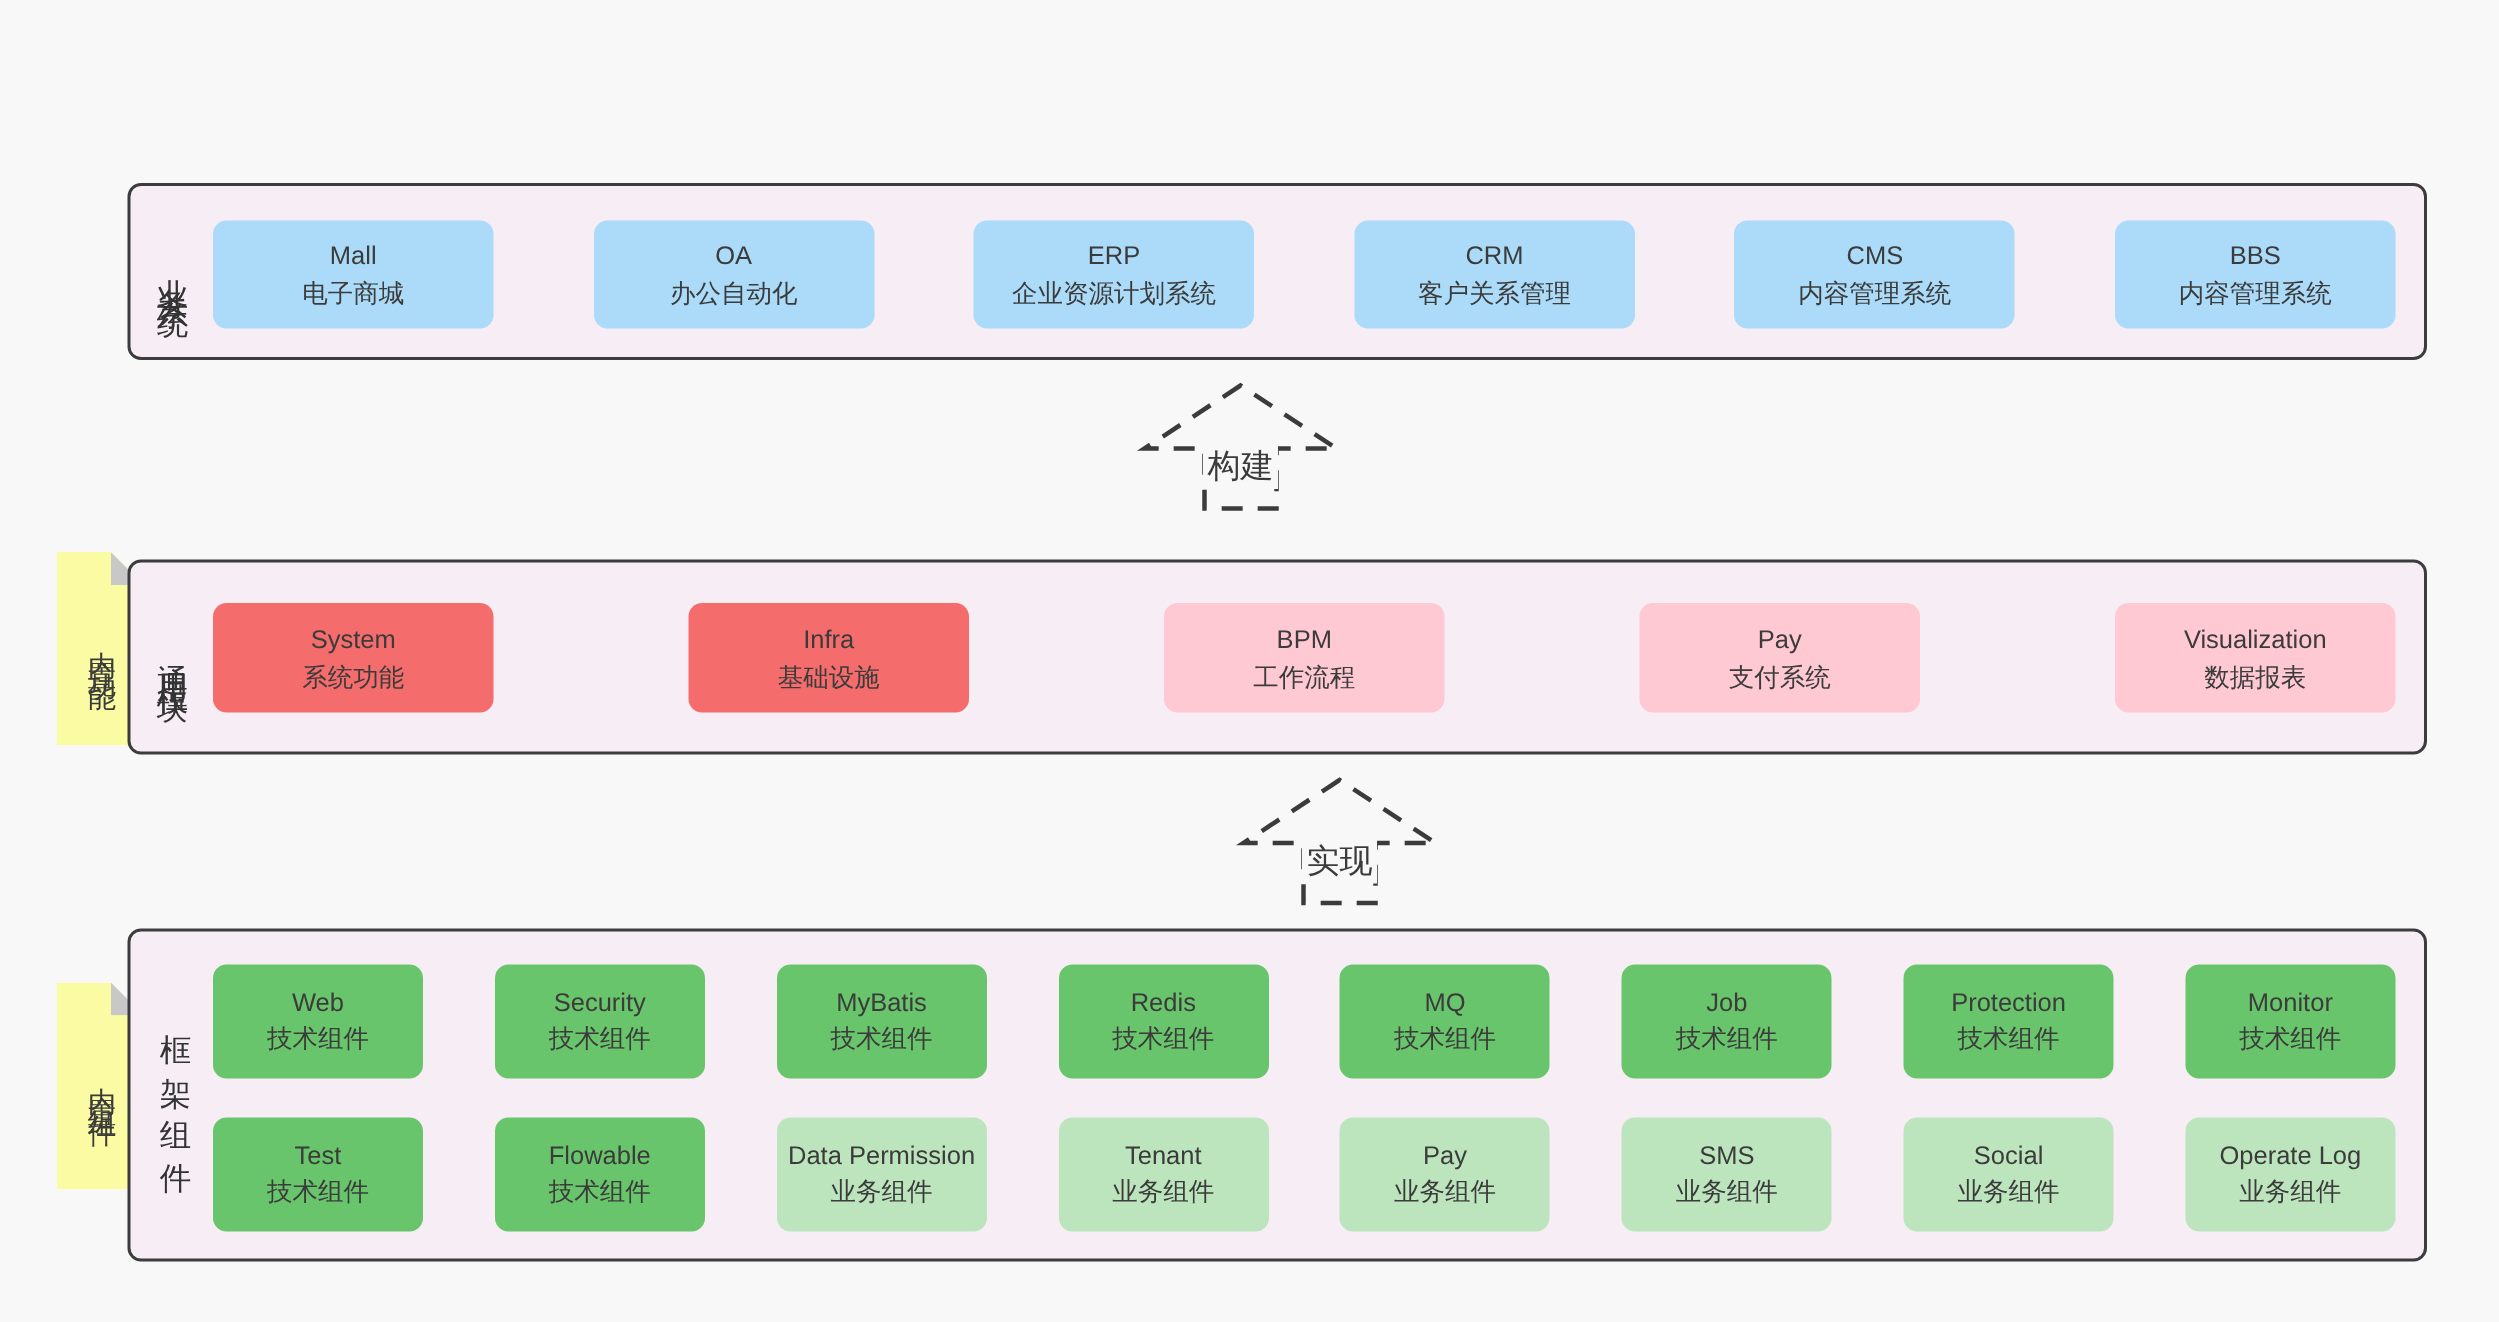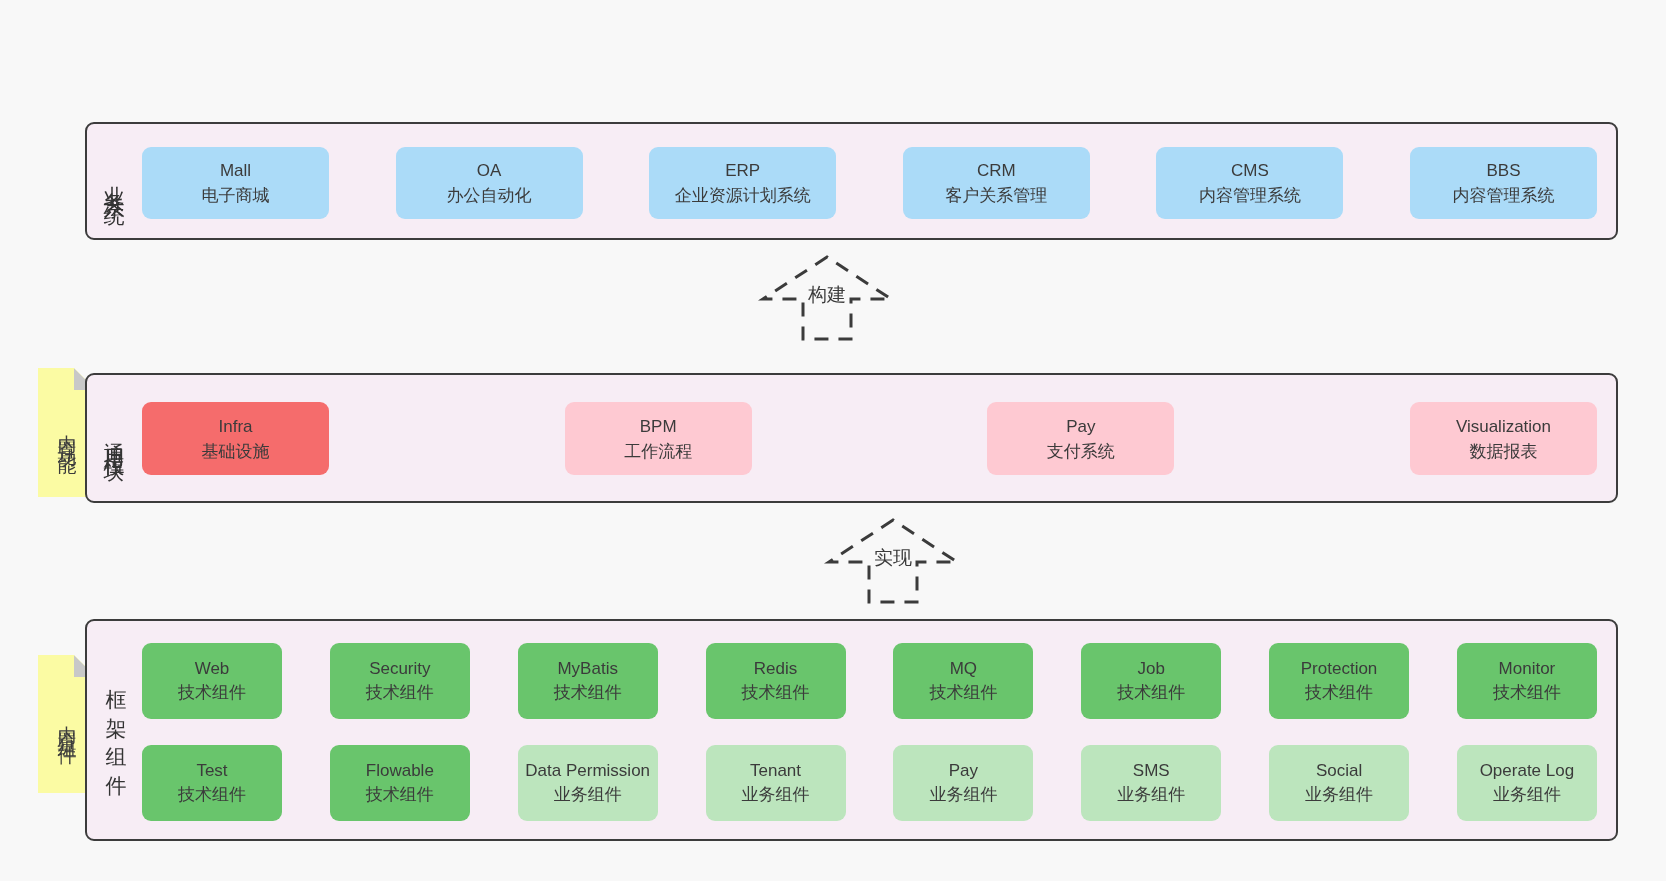--- a/index.html
+++ b/index.html
@@ -45,22 +45,22 @@
         clip-path:polygon(0 0,100% 100%,0 100%);}
   .note .ntext{position:absolute;left:50%;top:50%;transform:translate(-50%,-50%);
         writing-mode:vertical-lr;text-orientation:upright;font-size:19px;
         letter-spacing:7px;white-space:nowrap;}
 
   .arrow{position:absolute;width:140px;height:88px;z-index:1;}
   .arrow-1{left:757px;top:254px;}
   .arrow-2{left:823px;top:517px;}
   .arrow svg{display:block;width:140px;height:88px;}
   .arrow polygon{fill:none;stroke:var(--arrow);stroke-width:3;stroke-dasharray:14 10;}
-  .arrow .alabel{position:absolute;left:50%;top:28px;transform:translateX(-50%);
-        background:var(--page_bg);padding:0 3px;font-size:19px;white-space:nowrap;}
+  .arrow .alabel{position:absolute;left:50%;top:42px;transform:translateX(-50%);
+        background:var(--page_bg);padding:0 3px;font-size:22px;white-space:nowrap;}
 </style>
 </head>
 <body>
 
 <div class="canvas">
 
   <div class="note note-1">
     <span class="fold"></span>
     <span class="ntext">内置功能</span>
   </div>
@@ -104,20 +104,24 @@
     <svg viewBox="0 0 140 88">
       <polygon points="70,3 6,45 46,45 46,85 94,85 94,45 134,45"></polygon>
     </svg>
     <span class="alabel">构建</span>
   </div>
 
   <div class="panel panel-modules">
     <span class="vlabel">通用模块</span>
     <div class="row">
       <div class="box c-red">
+        <span>System</span>
+        <span>系统功能</span>
+      </div>
+      <div class="box c-red">
         <span>Infra</span>
         <span>基础设施</span>
       </div>
       <div class="box c-pink">
         <span>BPM</span>
         <span>工作流程</span>
       </div>
       <div class="box c-pink">
         <span>Pay</span>
         <span>支付系统</span>

